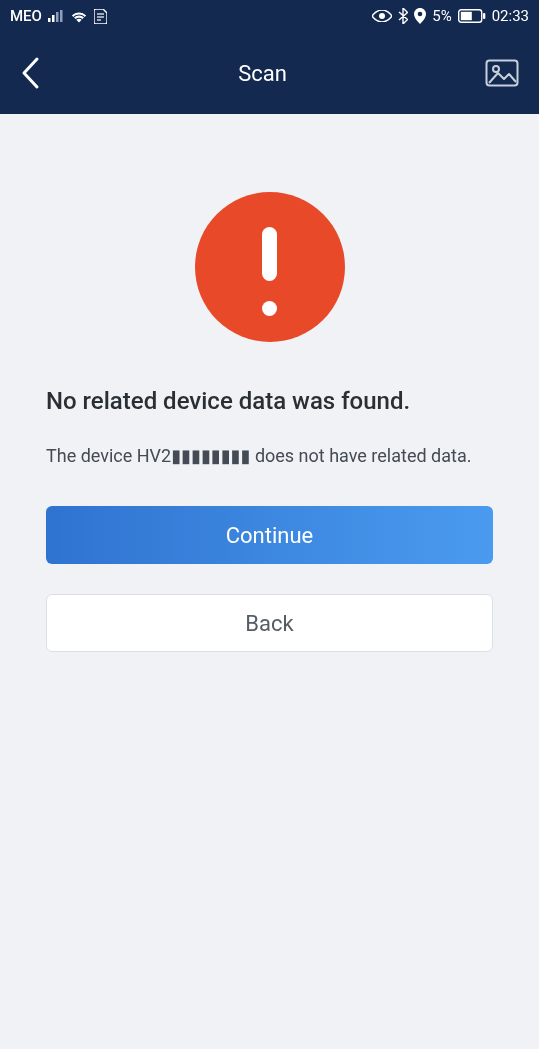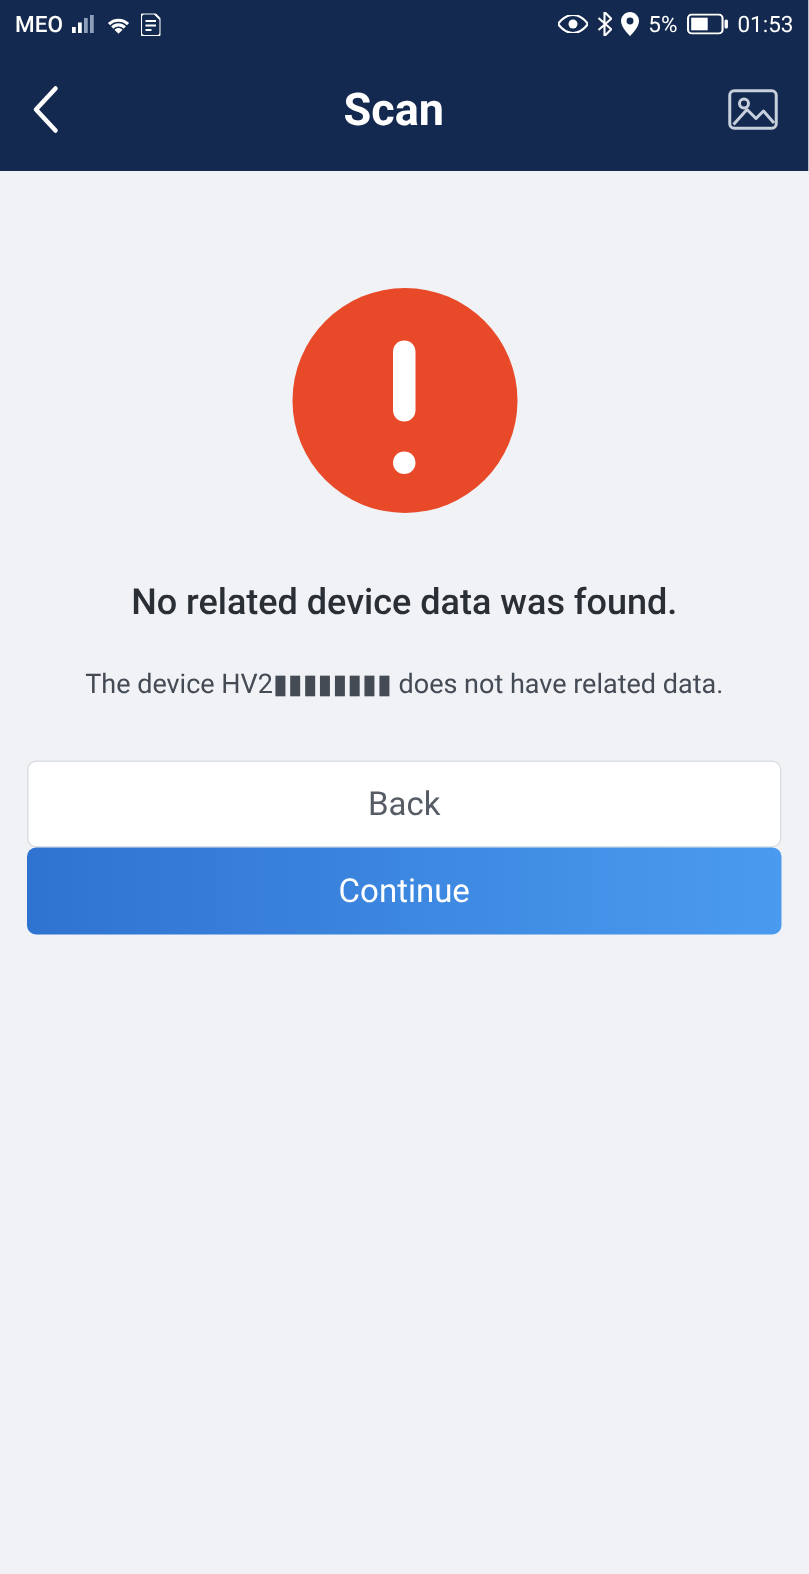--- a/index.html
+++ b/index.html
@@ -38,30 +38,29 @@
     .app-header {
       background: #13294f;
       color: #fff;
       height: 82px;
       display: flex;
       align-items: center;
       justify-content: space-between;
       padding: 0 20px;
     }
     .app-header .title {
-      font-size: 30px;
-      font-weight: 700;
+      font-size: 22px;
+      font-weight: 400;
     }
     .back-icon svg, .gallery-icon svg { display:block; }
 
     
     .content {
       background: #f0f2f5;
-      padding: 0 18px;
-      text-align: center;
+      padding: 0 46px;
     }
     .alert-circle {
       width: 150px;
       height: 150px;
       background: #e84a29;
       border-radius: 50%;
       margin: 78px auto 45px;
       display: flex;
       align-items: center;
       justify-content: center;
@@ -170,21 +169,21 @@
       </svg>
     </span>
     <span>5%</span>
     <span class="batt-icon">
       <svg width="28" height="14" viewBox="0 0 28 14">
         <rect x="0.7" y="0.7" width="23" height="12.6" rx="2.5" fill="none" stroke="#fff" stroke-width="1.4"></rect>
         <rect x="2.8" y="2.8" width="11" height="8.4" fill="#fff"></rect>
         <rect x="25" y="4" width="2.3" height="6" rx="1" fill="#fff"></rect>
       </svg>
     </span>
-    <span>01:53</span>
+    <span>02:33</span>
   </div>
 </div>
 
 <div class="app-header">
   <div class="back-icon">
     <svg width="20" height="34" viewBox="0 0 20 34">
       <path d="M17 3 L4 17 L17 31" fill="none" stroke="#fff" stroke-width="3" stroke-linecap="round" stroke-linejoin="round"></path>
     </svg>
   </div>
   <div class="title">Scan</div>
@@ -199,15 +198,15 @@
 
 <div class="content">
   <div class="alert-circle">
     <div class="alert-inner">
       <div class="bang-bar"></div>
       <div class="bang-dot"></div>
     </div>
   </div>
   <div class="heading">No related device data was found.</div>
   <div class="subtext">The device HV2▮▮▮▮▮▮▮▮ does not have related data.</div>
+  <div class="btn btn-primary">Continue</div>
   <div class="btn btn-secondary">Back</div>
-  <div class="btn btn-primary">Continue</div>
 </div>
 
 </body></html>

